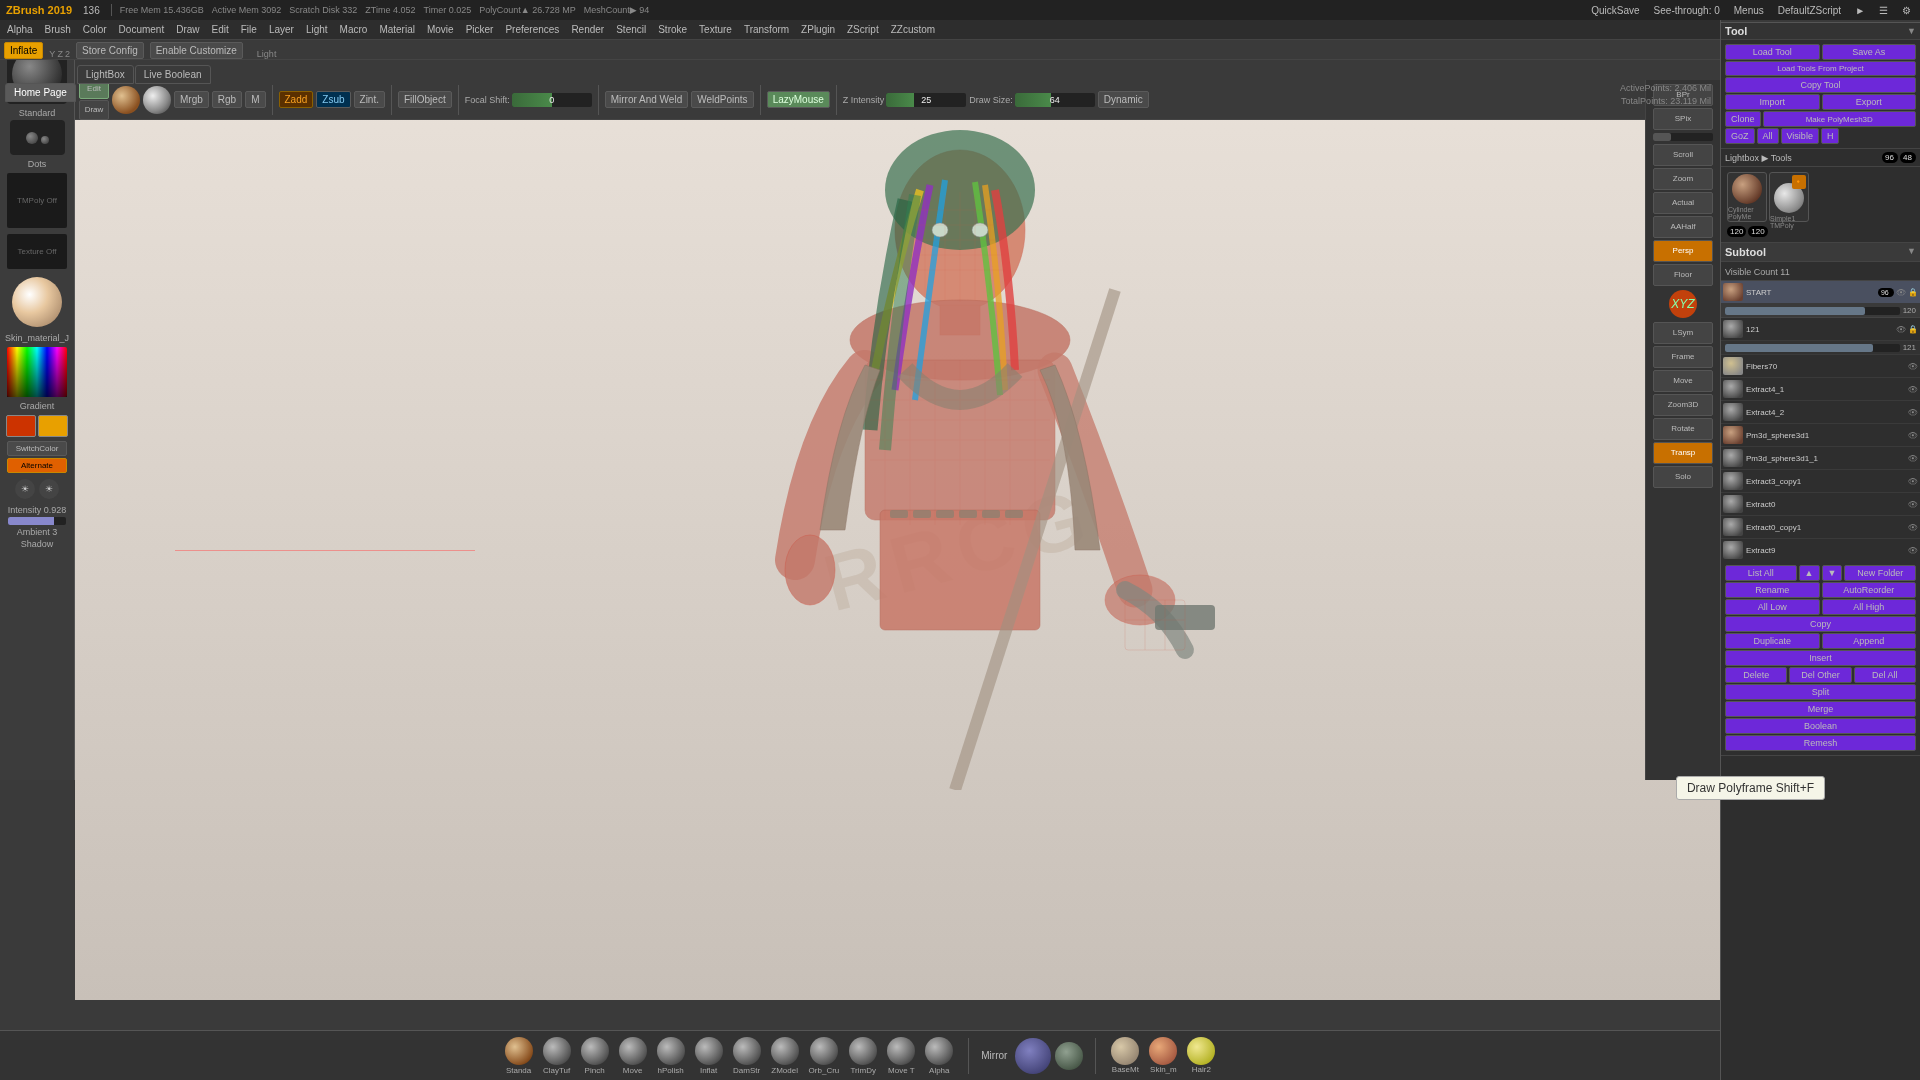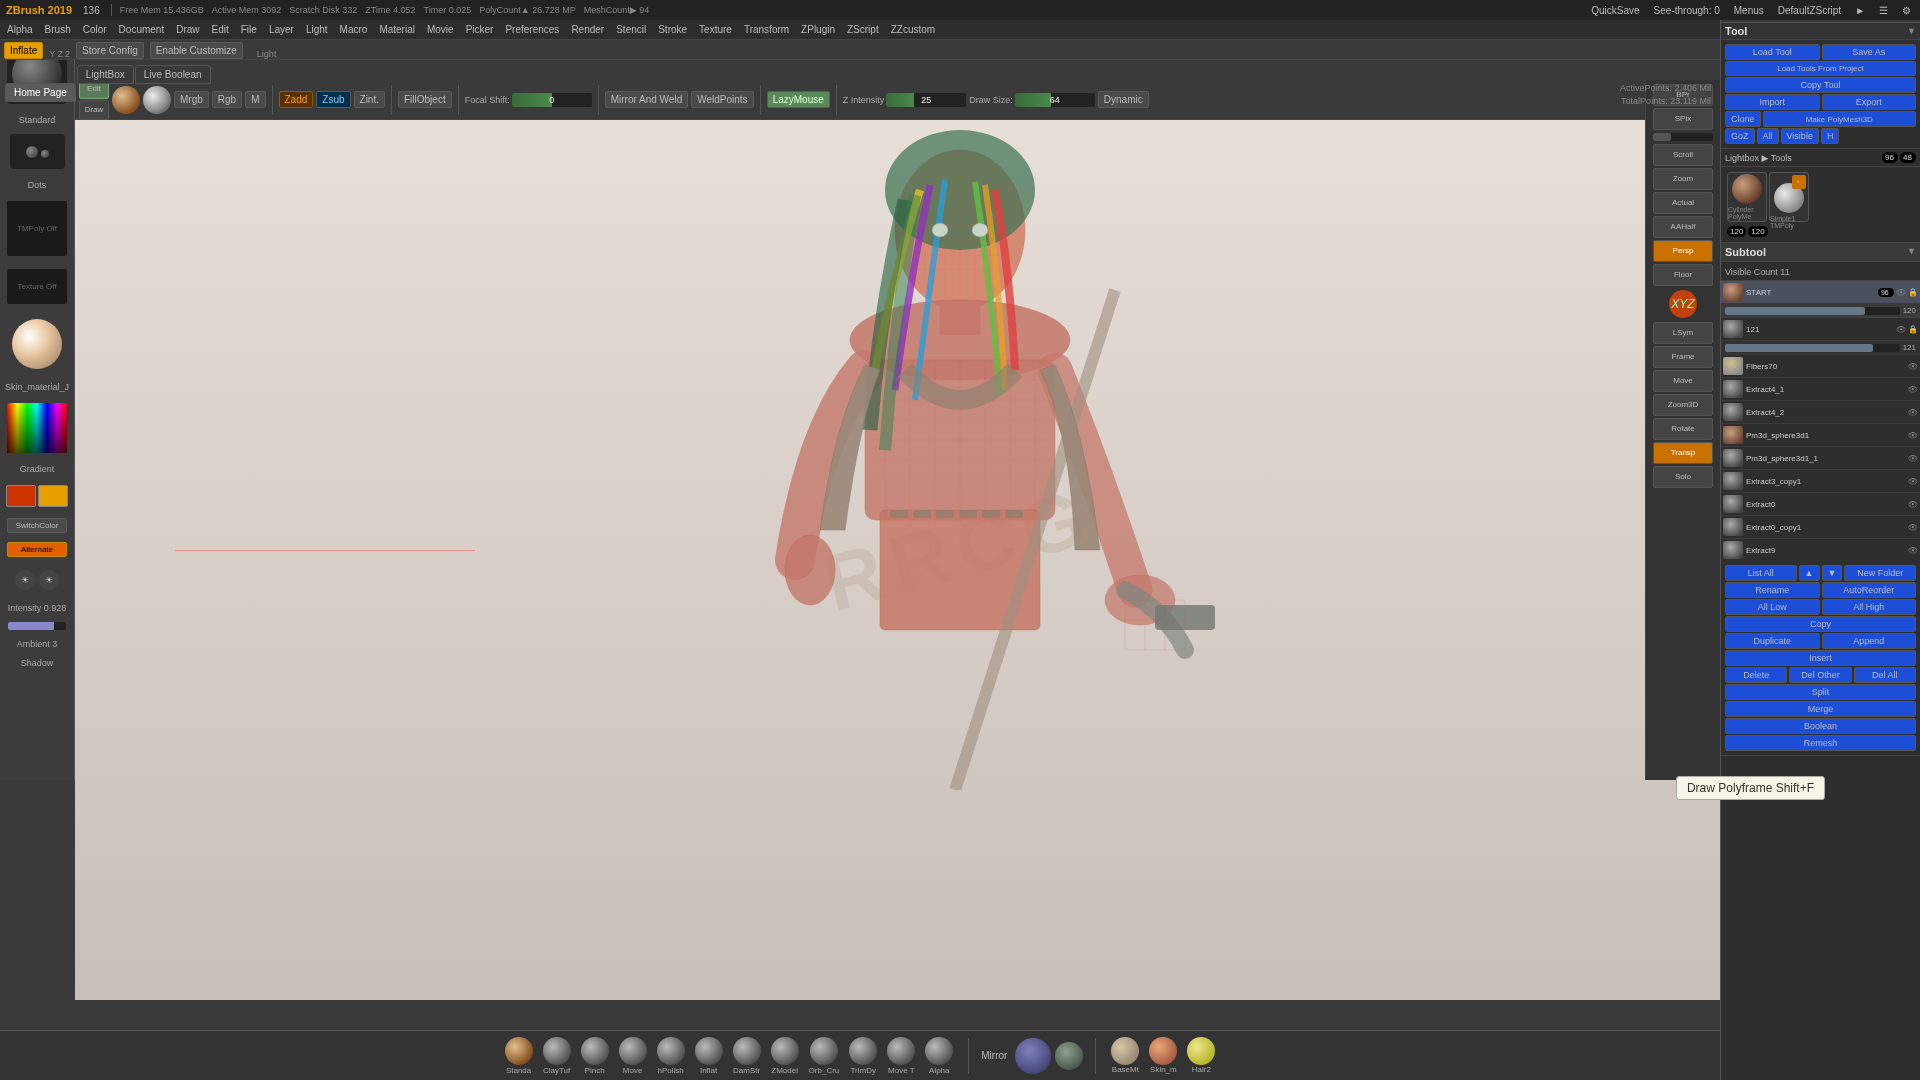--- a/index.html
+++ b/index.html
@@ -19,21 +19,21 @@
     .left-panel {
       position: absolute;
       top: 40px; left: 0;
       width: 75px;
       height: 740px;
       background: #3c3c3c;
       display: flex;
       flex-direction: column;
       align-items: center;
       padding: 4px 2px;
-      gap: 9px;
+      gap: 2px;
       z-index: 50;
       border-right: 1px solid #555;
     }
     .brush-preview {
       width: 60px; height: 60px;
       background: #222;
       border-radius: 4px;
       display: flex; align-items: center; justify-content: center;
       margin-bottom: 2px;
     }
@@ -191,21 +191,21 @@
       border-bottom: 1px solid #555;
     }
     .right-section {
       padding: 3px 4px;
       border-bottom: 1px solid #444;
     }
     .right-btn-row {
       display: flex; gap: 2px; flex-wrap: wrap; margin: 1px 0;
     }
     .r-btn {
-      background: #1d4ed8;
+      background: #6d28d9;
       border: 1px solid #555;
       color: #bbb;
       font-size: 9px;
       padding: 2px 5px;
       cursor: pointer;
       border-radius: 2px;
       white-space: nowrap;
     }
     .r-btn.wide { flex: 1; text-align: center; }
     .subtool-item {

